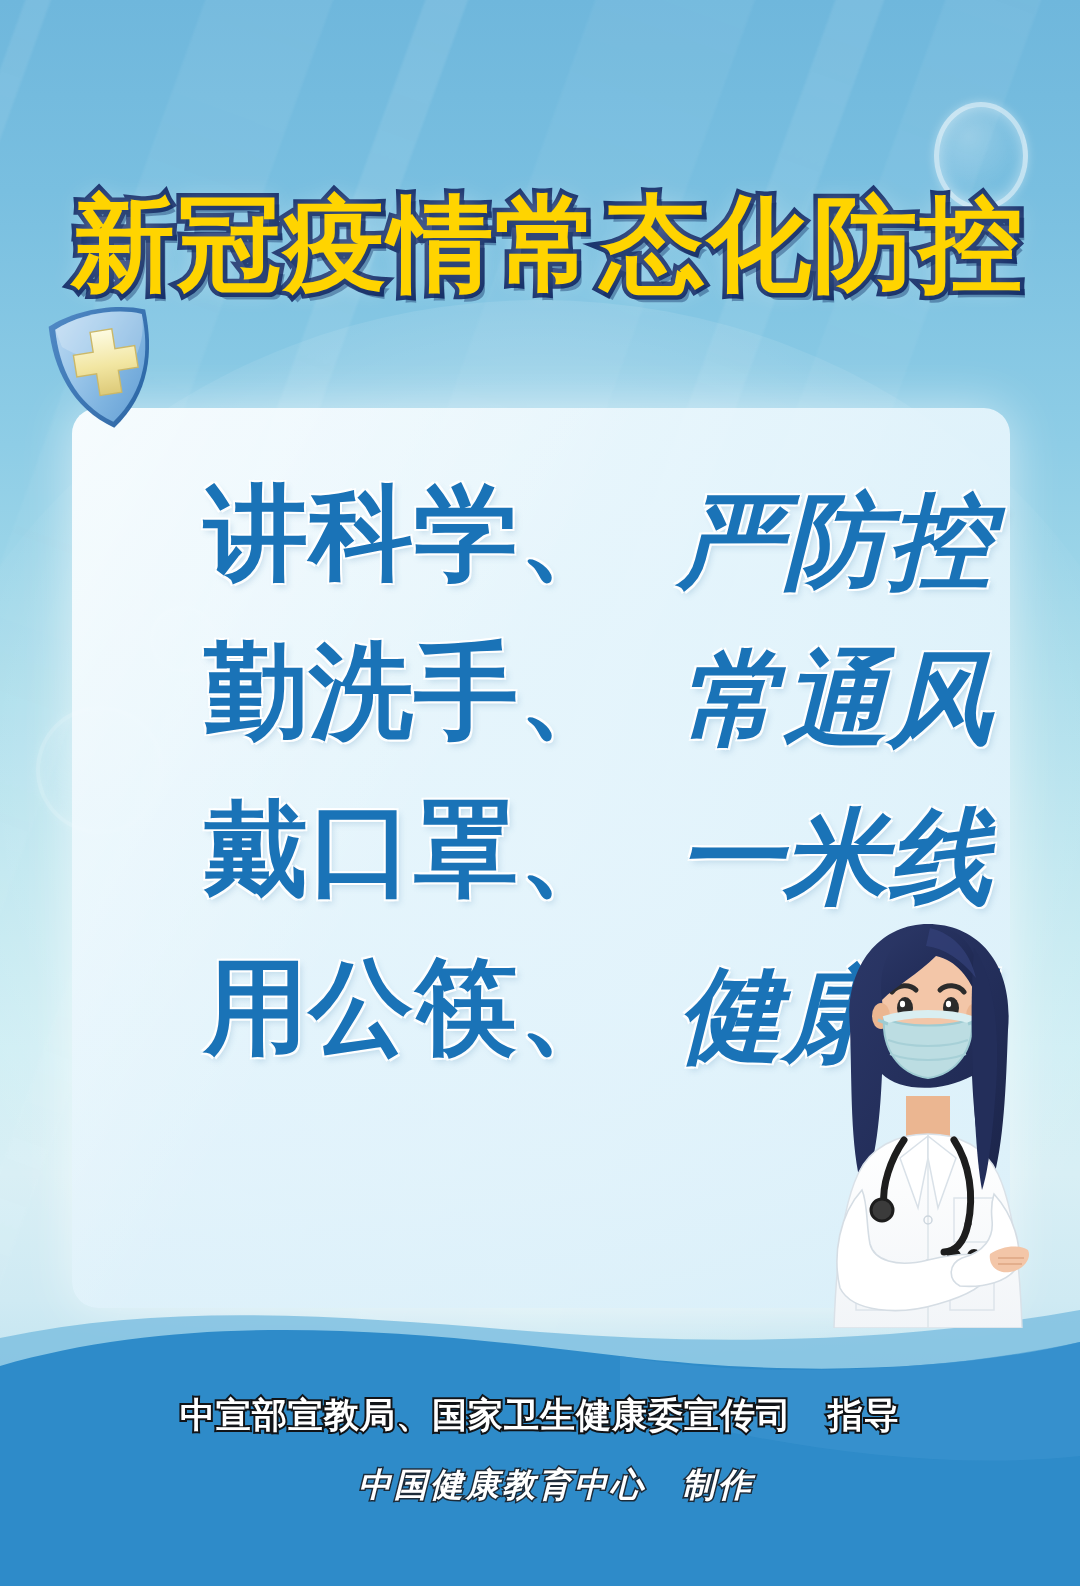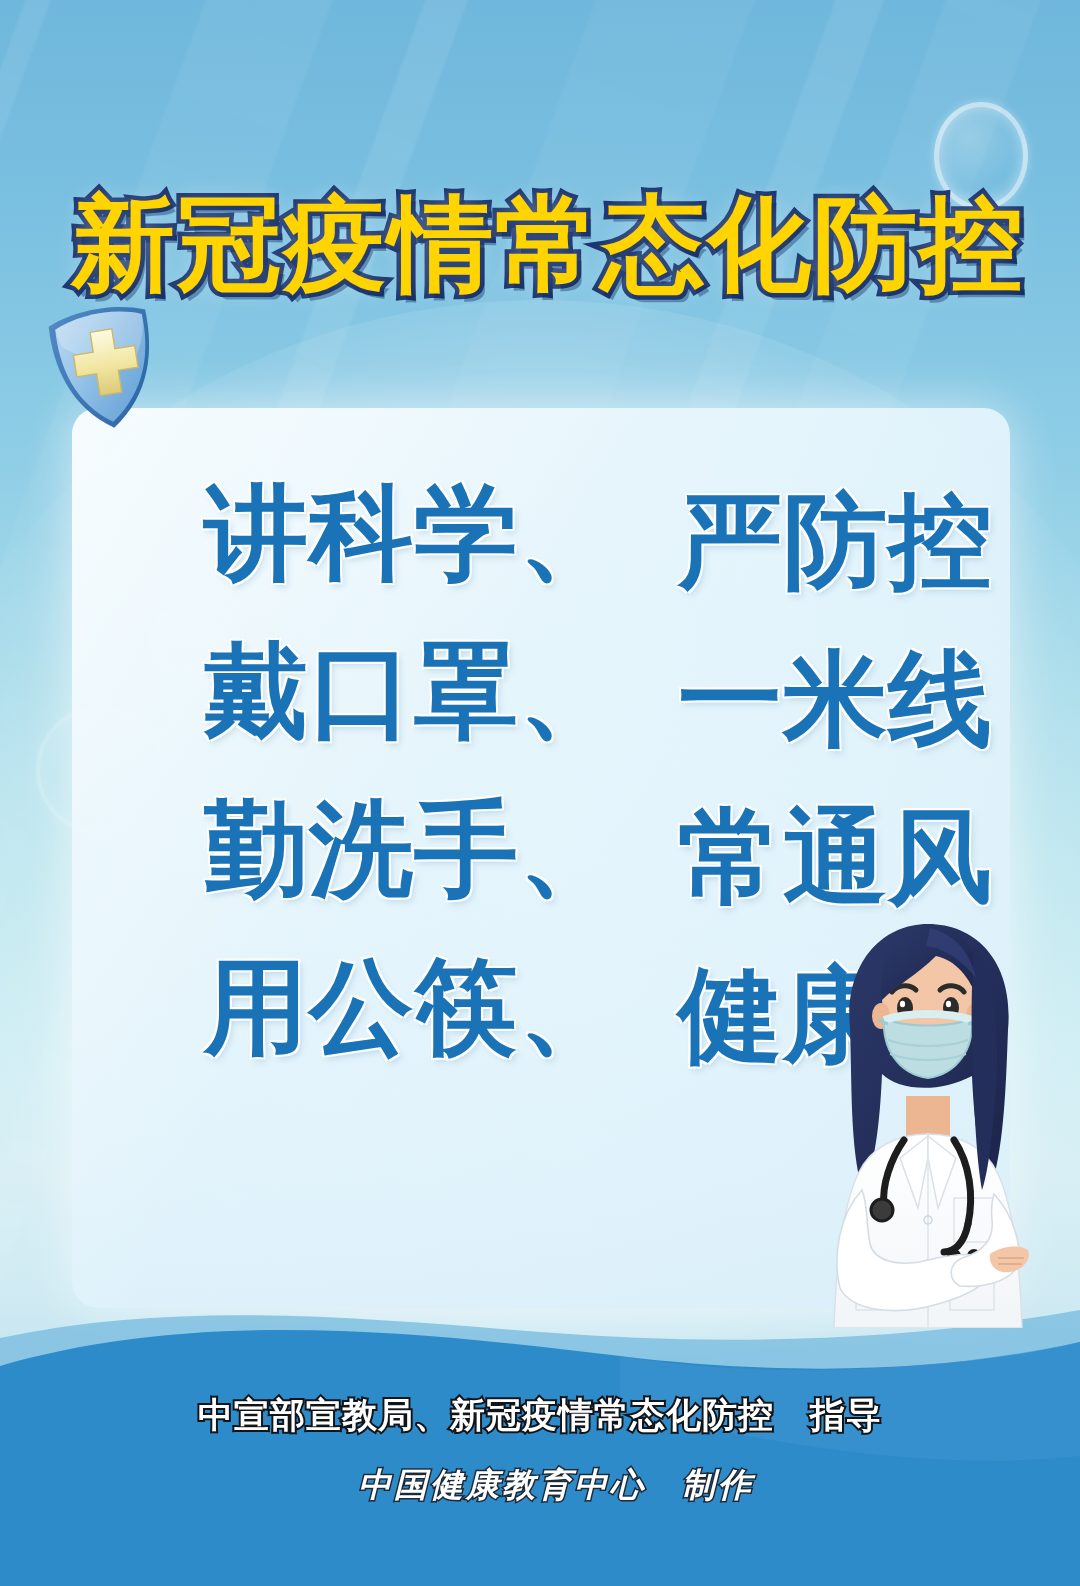--- a/index.html
+++ b/index.html
@@ -99,21 +99,21 @@
     text-shadow:
       -2px -2px 0 rgba(255,255,255,.92),
        2px -2px 0 rgba(255,255,255,.92),
       -2px  2px 0 rgba(255,255,255,.92),
        2px  2px 0 rgba(255,255,255,.92),
        3px  4px 6px rgba(110,160,195,.30);
     white-space:nowrap;
   }
   .seg-a{display:inline-block;font-family:Liberation Mono, monospace;}
   .seg-gap{display:inline-block;width:54px;}
-  .seg-b{display:inline-block;}
+  .seg-b{display:inline-block;font-style:italic;}
 
   
   .doctor{position:absolute;right:2px;bottom:258px;width:300px;height:420px;z-index:8;}
 
   
   .wave-layer{position:absolute;left:0;right:0;bottom:0;height:340px;z-index:4;}
 
   
   .footer{
     position:absolute;left:0;right:0;bottom:78px;text-align:center;z-index:9;
@@ -187,28 +187,28 @@
     </g>
   </svg>
 
   <div class="slogans">
     <div class="line">
       <span class="seg-a">讲科学、</span>
       <span class="seg-gap"></span>
       <span class="seg-b">严防控</span>
     </div>
     <div class="line">
+      <span class="seg-a">勤洗手、</span>
+      <span class="seg-gap"></span>
+      <span class="seg-b">常通风</span>
+    </div>
+    <div class="line">
       <span class="seg-a">戴口罩、</span>
       <span class="seg-gap"></span>
       <span class="seg-b">一米线</span>
-    </div>
-    <div class="line">
-      <span class="seg-a">勤洗手、</span>
-      <span class="seg-gap"></span>
-      <span class="seg-b">常通风</span>
     </div>
     <div class="line">
       <span class="seg-a">用公筷、</span>
       <span class="seg-gap"></span>
       <span class="seg-b">健康码</span>
     </div>
   </div>
 
   <svg class="doctor" viewBox="0 0 300 420">
     <defs>
@@ -276,17 +276,17 @@
     <path d="M152 20 C176 26 192 44 198 70 C184 52 166 40 148 38 Z" fill="#35427a" opacity=".7"></path>
   </svg>
 
   <svg class="wave-layer" viewBox="0 0 1080 340" preserveAspectRatio="none">
     <path d="M0 92 C180 54 360 72 540 86 C720 100 900 96 1080 64 L1080 340 L0 340 Z" fill="#7FC0E0" opacity=".85"></path>
     <path d="M0 120 C200 62 420 86 620 110 C800 132 960 124 1080 96 L1080 340 L0 340 Z" fill="#2E8BC9"></path>
     <path d="M620 110 C760 134 940 126 1080 96 L1080 210 C930 226 760 198 620 160 Z" fill="#3E96D0" opacity=".55"></path>
   </svg>
 
   <div class="footer">
-    <div class="f1">中宣部宣教局、新冠疫情常态化防控　指导</div>
+    <div class="f1">中宣部宣教局、国家卫生健康委宣传司　指导</div>
     <div class="f2">中国健康教育中心　制作</div>
   </div>
 
 </div>
 
 </body></html>

